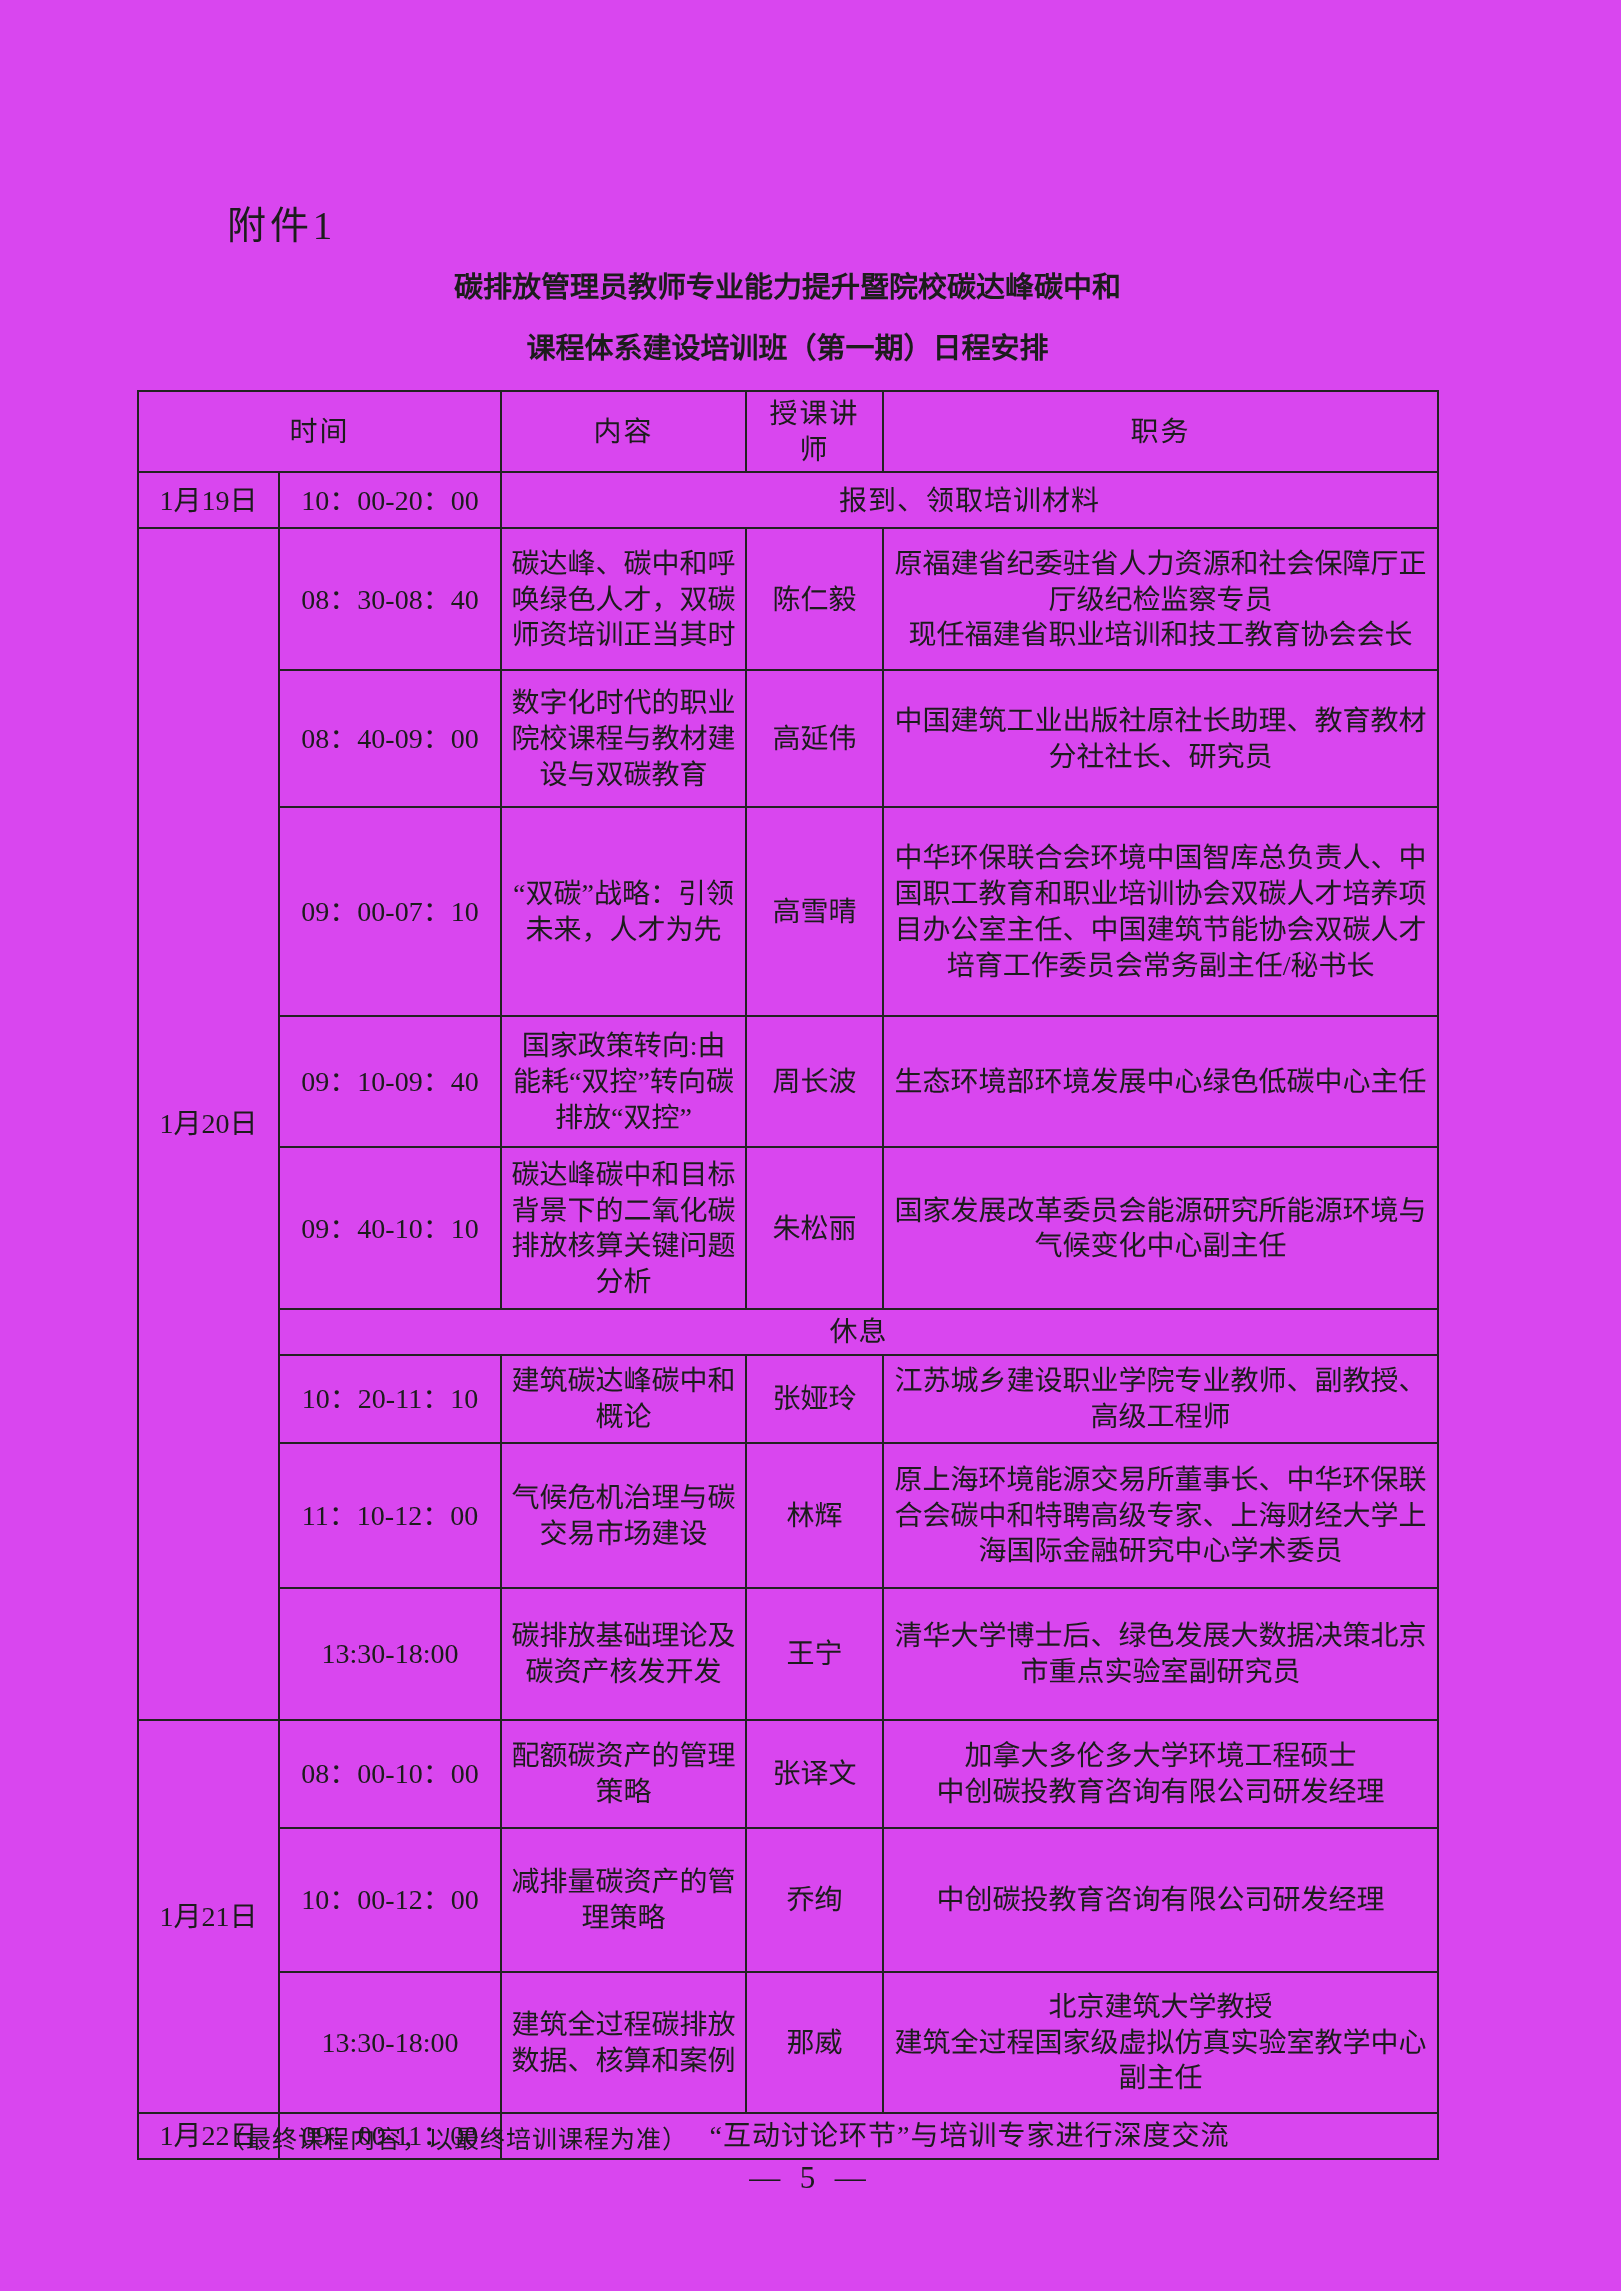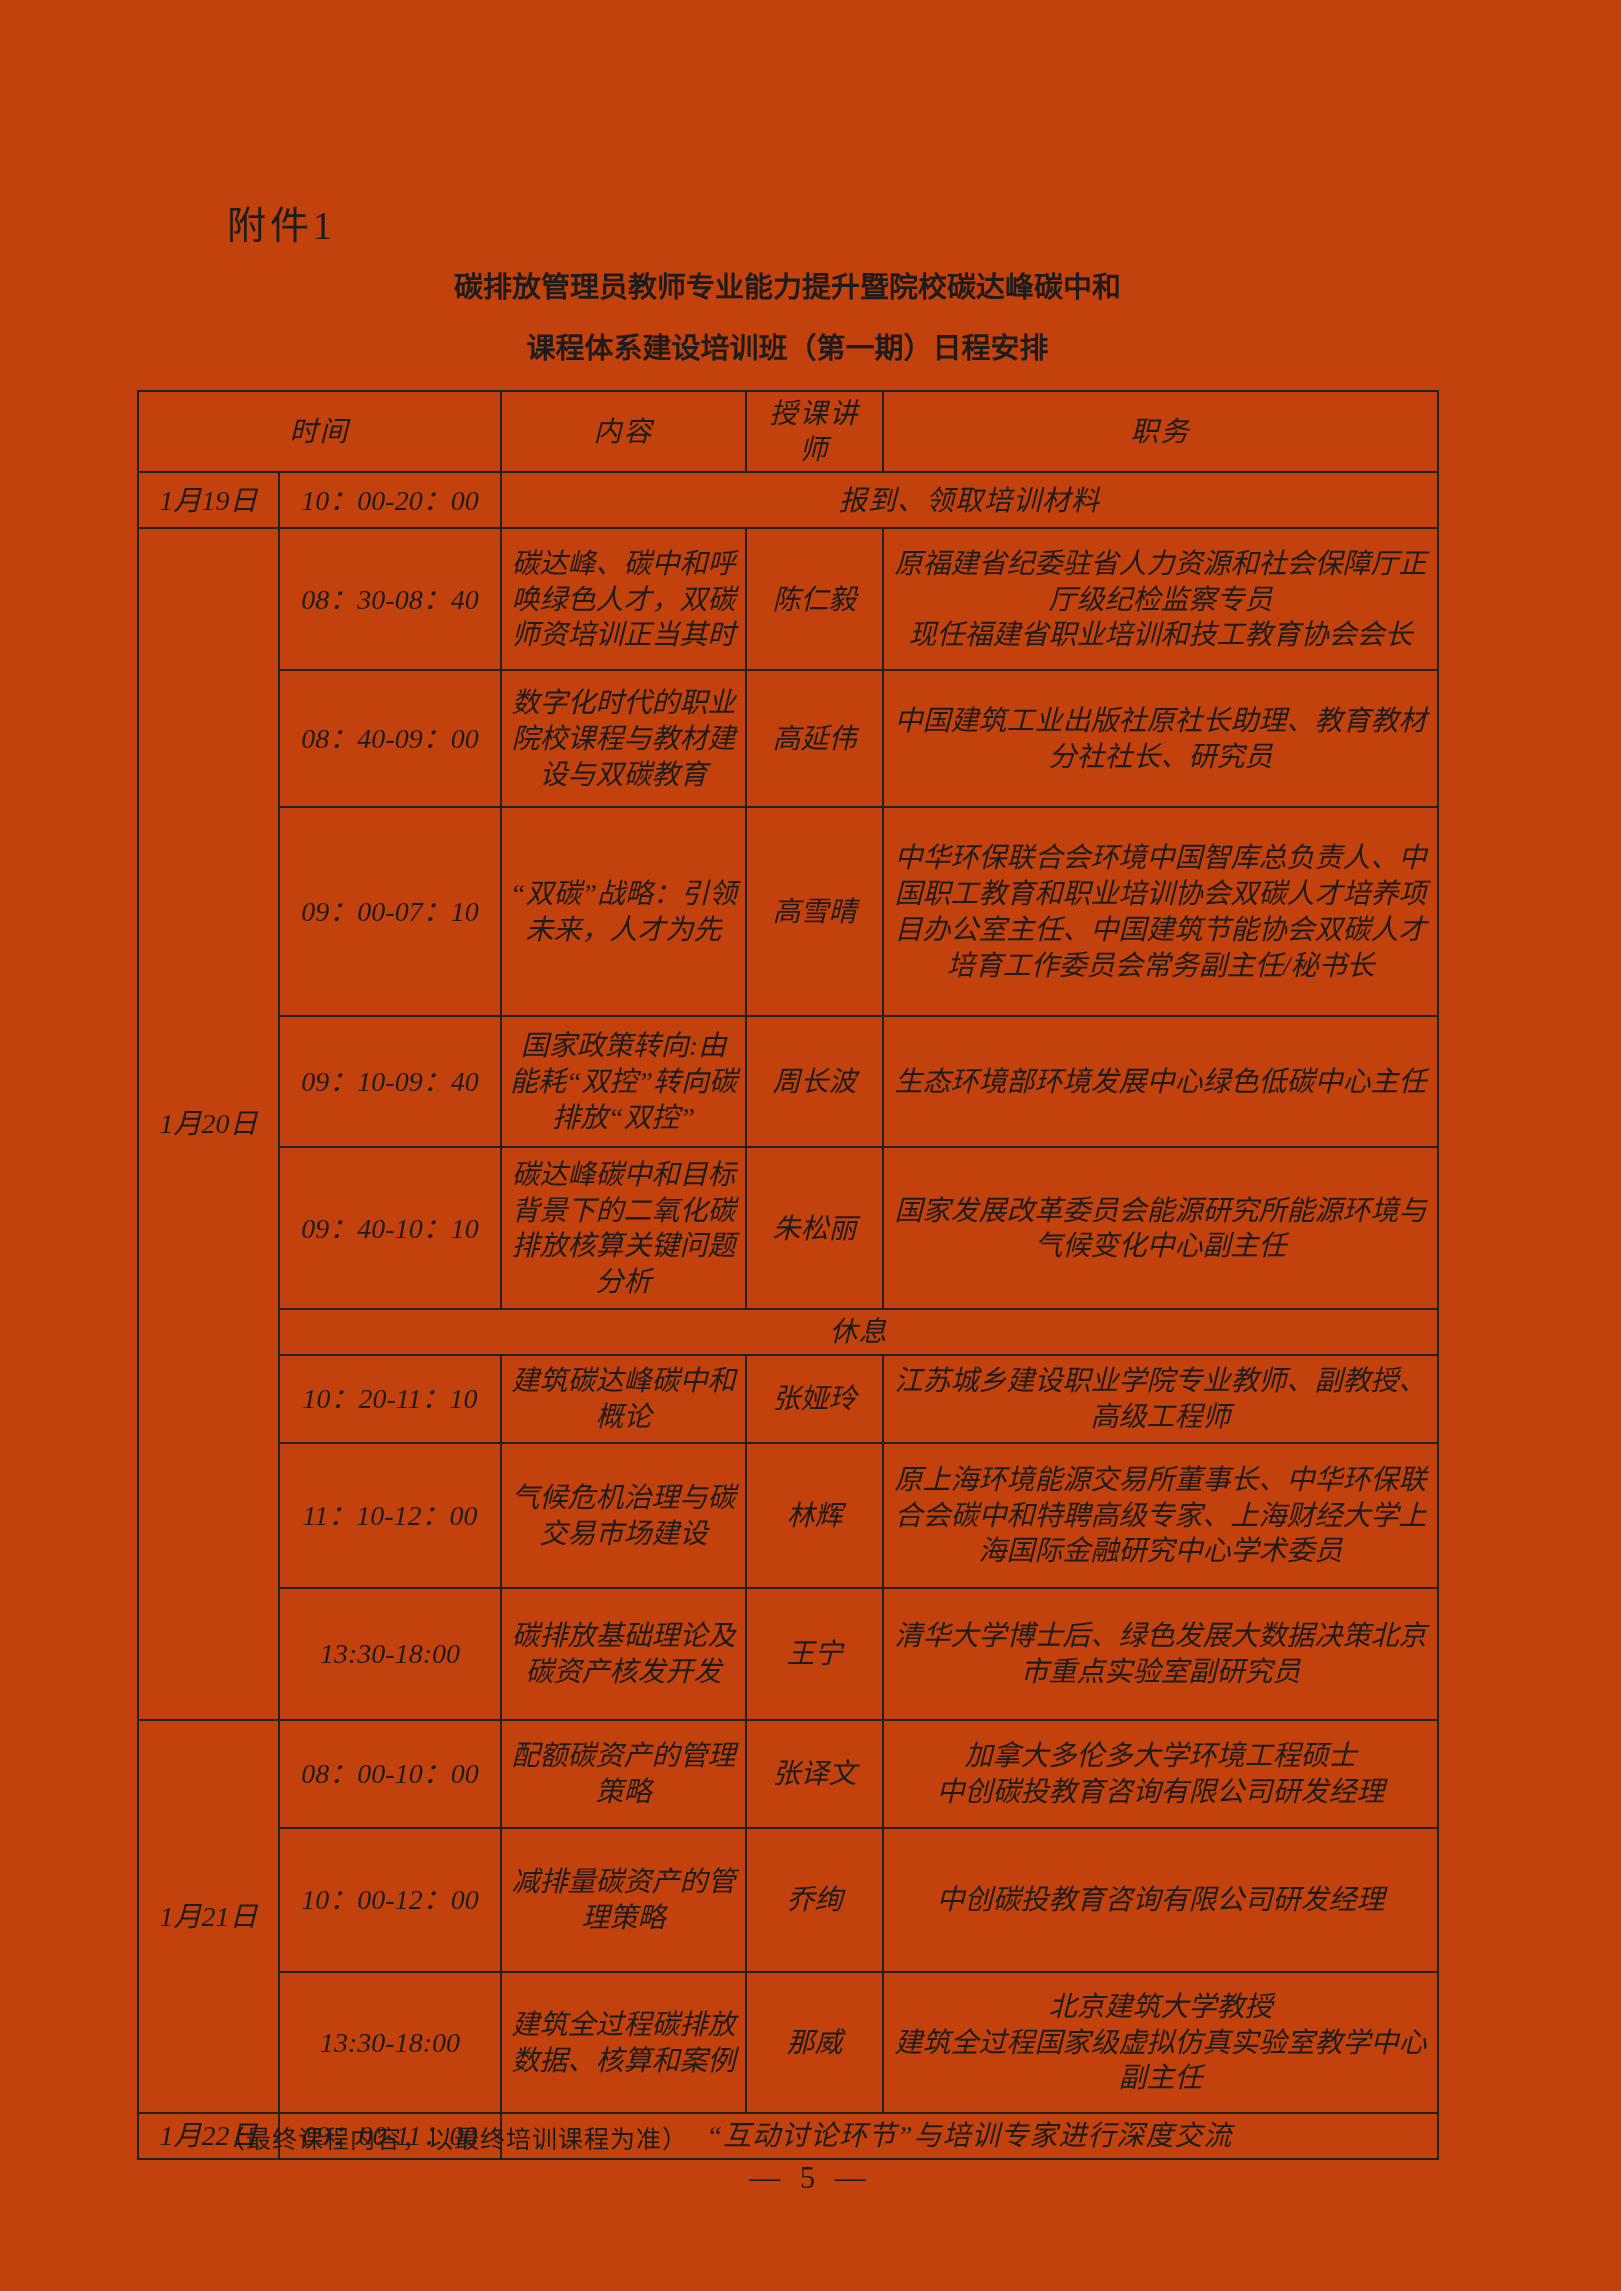--- a/index.html
+++ b/index.html
@@ -5,38 +5,37 @@
   html,body{margin:0;padding:0;}
   body{
     width:1621px;height:2292px;
     background:#f4f4f2;
     font-family:"Liberation Serif","DejaVu Serif",serif;
     color:#1c1c1c;
   }
   .page{
     position:relative;
     width:1621px;height:2292px;
-    background:#c2410c;
+    background:#d946ef;
     overflow:hidden;
   }
   .attachment{
     position:absolute;left:227px;top:194px;
     font-size:39px;letter-spacing:3.9px;
   }
   .doc-title{
     position:absolute;left:137px;top:257px;width:1301px;
     text-align:center;font-weight:bold;font-size:29px;line-height:61px;
   }
   table.schedule{
     position:absolute;left:137px;top:390px;
     width:1301px;
     border-collapse:collapse;
     table-layout:fixed;
     border:2.9px solid #222;
-    font-style:italic;
   }
   table.schedule td, table.schedule th{
     border:2px solid #222;
     font-size:28px;
     font-weight:normal;
     text-align:center;
     vertical-align:middle;
     line-height:1.28;
     padding:3.9px 7.8px;
     white-space:pre-line;

